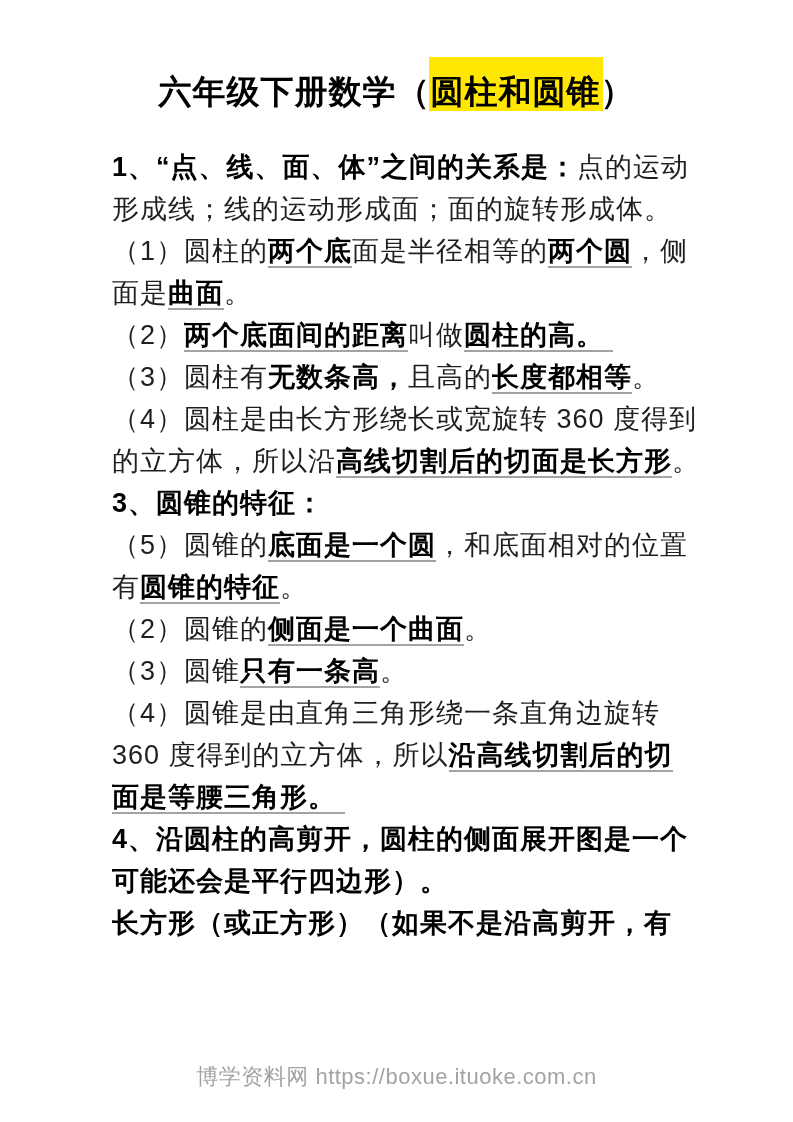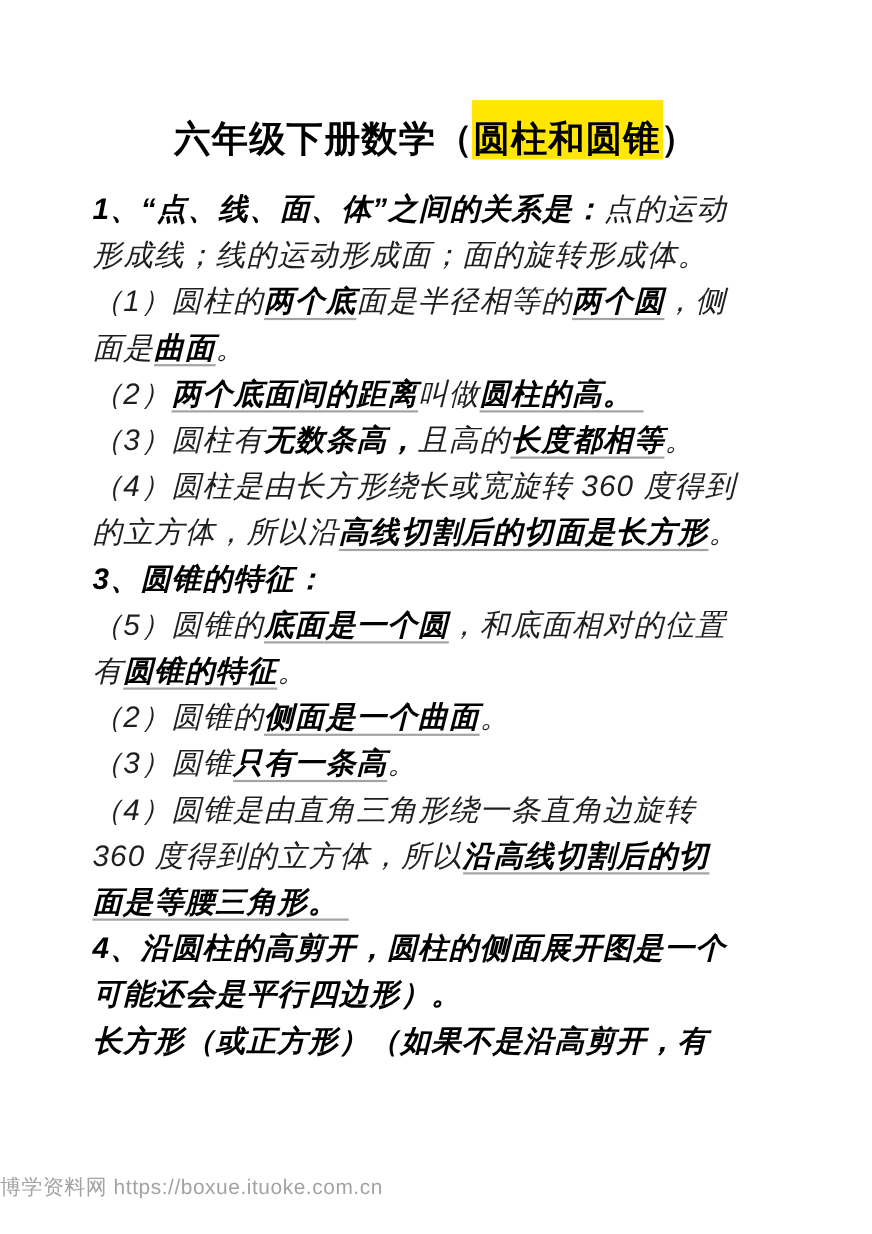--- a/index.html
+++ b/index.html
@@ -12,21 +12,21 @@
     width: 793px;
     height: 1122px;
     margin: 0 auto;
     background: #ffffff;
     overflow: hidden;
     font-family: "Liberation Sans", "DejaVu Sans", sans-serif;
     color: var(--text-color, #1f1f1f);
   }
   .title {
     margin: 0;
-    padding-top: 102px;
+    padding-top: 68px;
     text-align: center;
     font-size: 33px;
     line-height: 48px;
     font-weight: 700;
     color: #000000;
     letter-spacing: 1px;
   }
   .hl {
     position: relative;
     z-index: 0;
@@ -35,24 +35,23 @@
     content: "";
     position: absolute;
     left: -2px;
     right: -2px;
     top: -16px;
     bottom: -1px;
     background: var(--hl-color, #ffe603);
     z-index: -1;
   }
   .content {
-    margin-top: 19px;
-    padding-left: 84px;
+    margin-top: 30px;
+    padding-left: 112px;
     padding-right: 60px;
-    font-style: italic;
   }
   .line {
     white-space: pre;
     font-size: 27px;
     line-height: 42px;
     letter-spacing: 1px;
     color: var(--text-color, #1f1f1f);
   }
   .line .b {
     font-weight: 700;
@@ -61,22 +60,22 @@
   .line .u {
     font-weight: 700;
     color: #000000;
     border-bottom: 2px solid #a3a3a3;
   }
   .footer {
     position: absolute;
     left: 0;
     right: 0;
     bottom: 30px;
-    text-align: left;
-    font-size: 19px;
+    text-align: center;
+    font-size: 22px;
     color: var(--footer-color, #a3a3a3);
     letter-spacing: 0.5px;
   }
 </style>
 </head>
 <body>
 
 <div class="page">
 
   <h1 class="title"><span>六年级下册数学（</span><span class="hl">圆柱和圆锥</span><span>）</span></h1>

